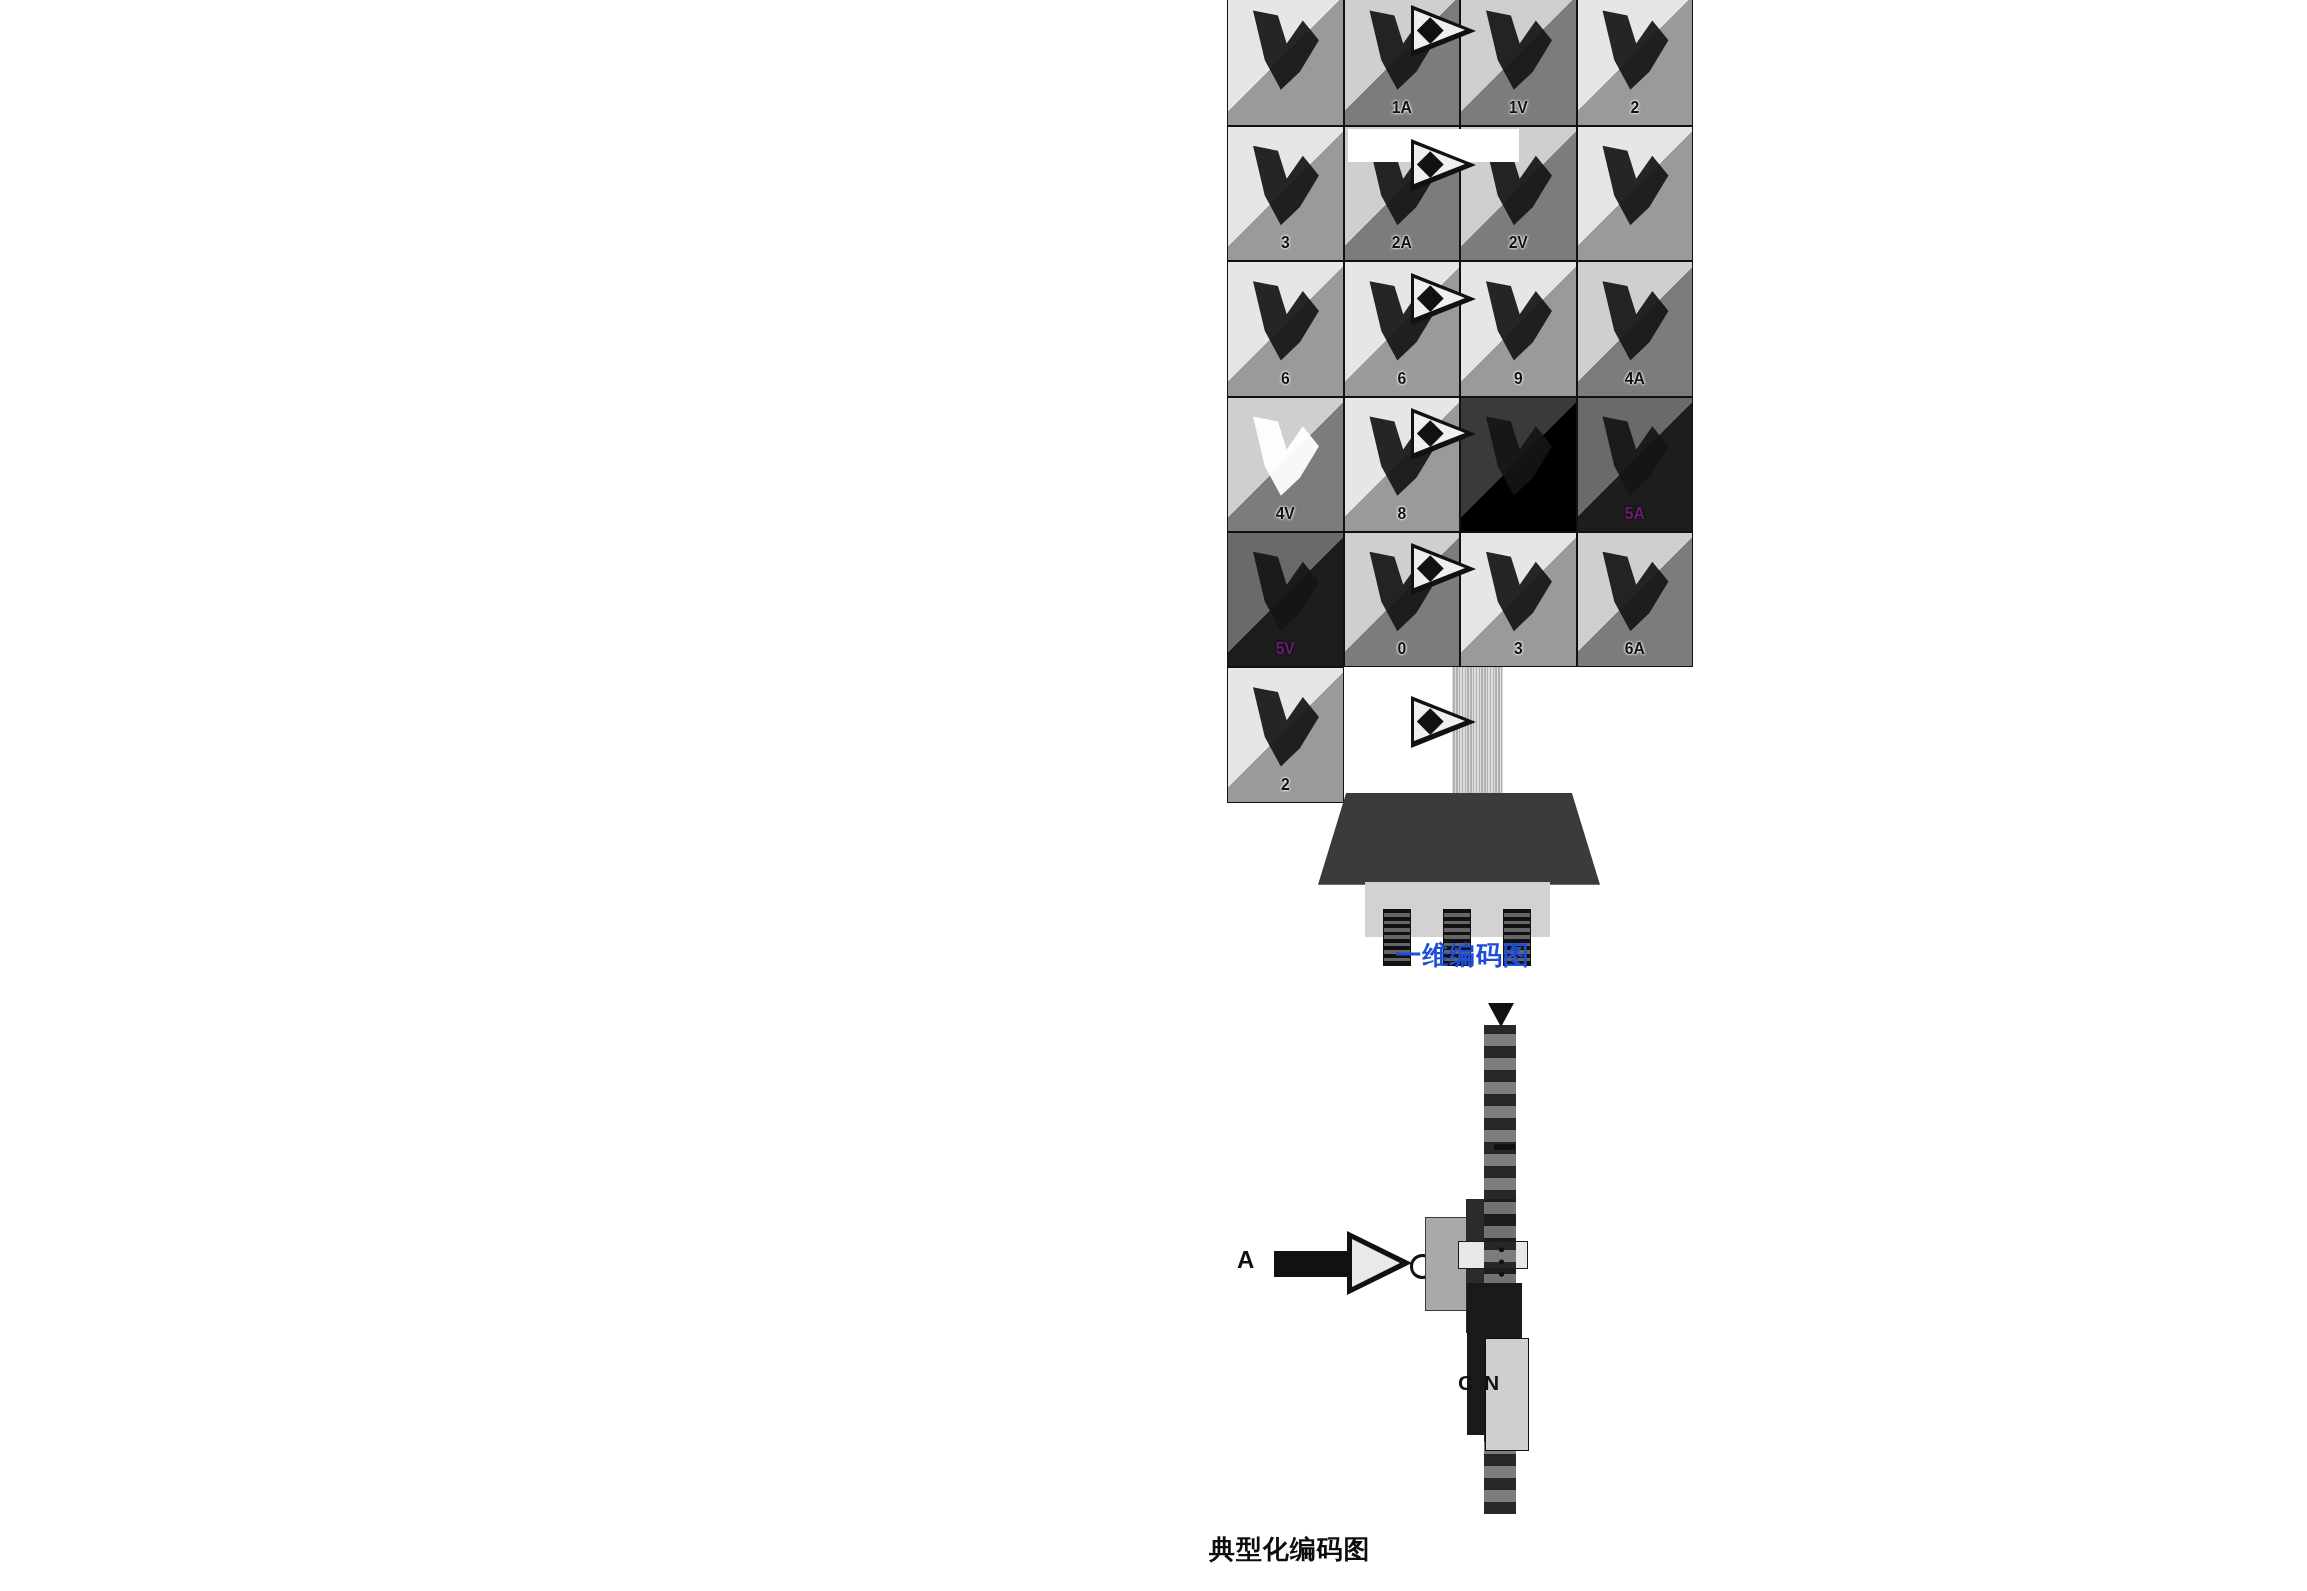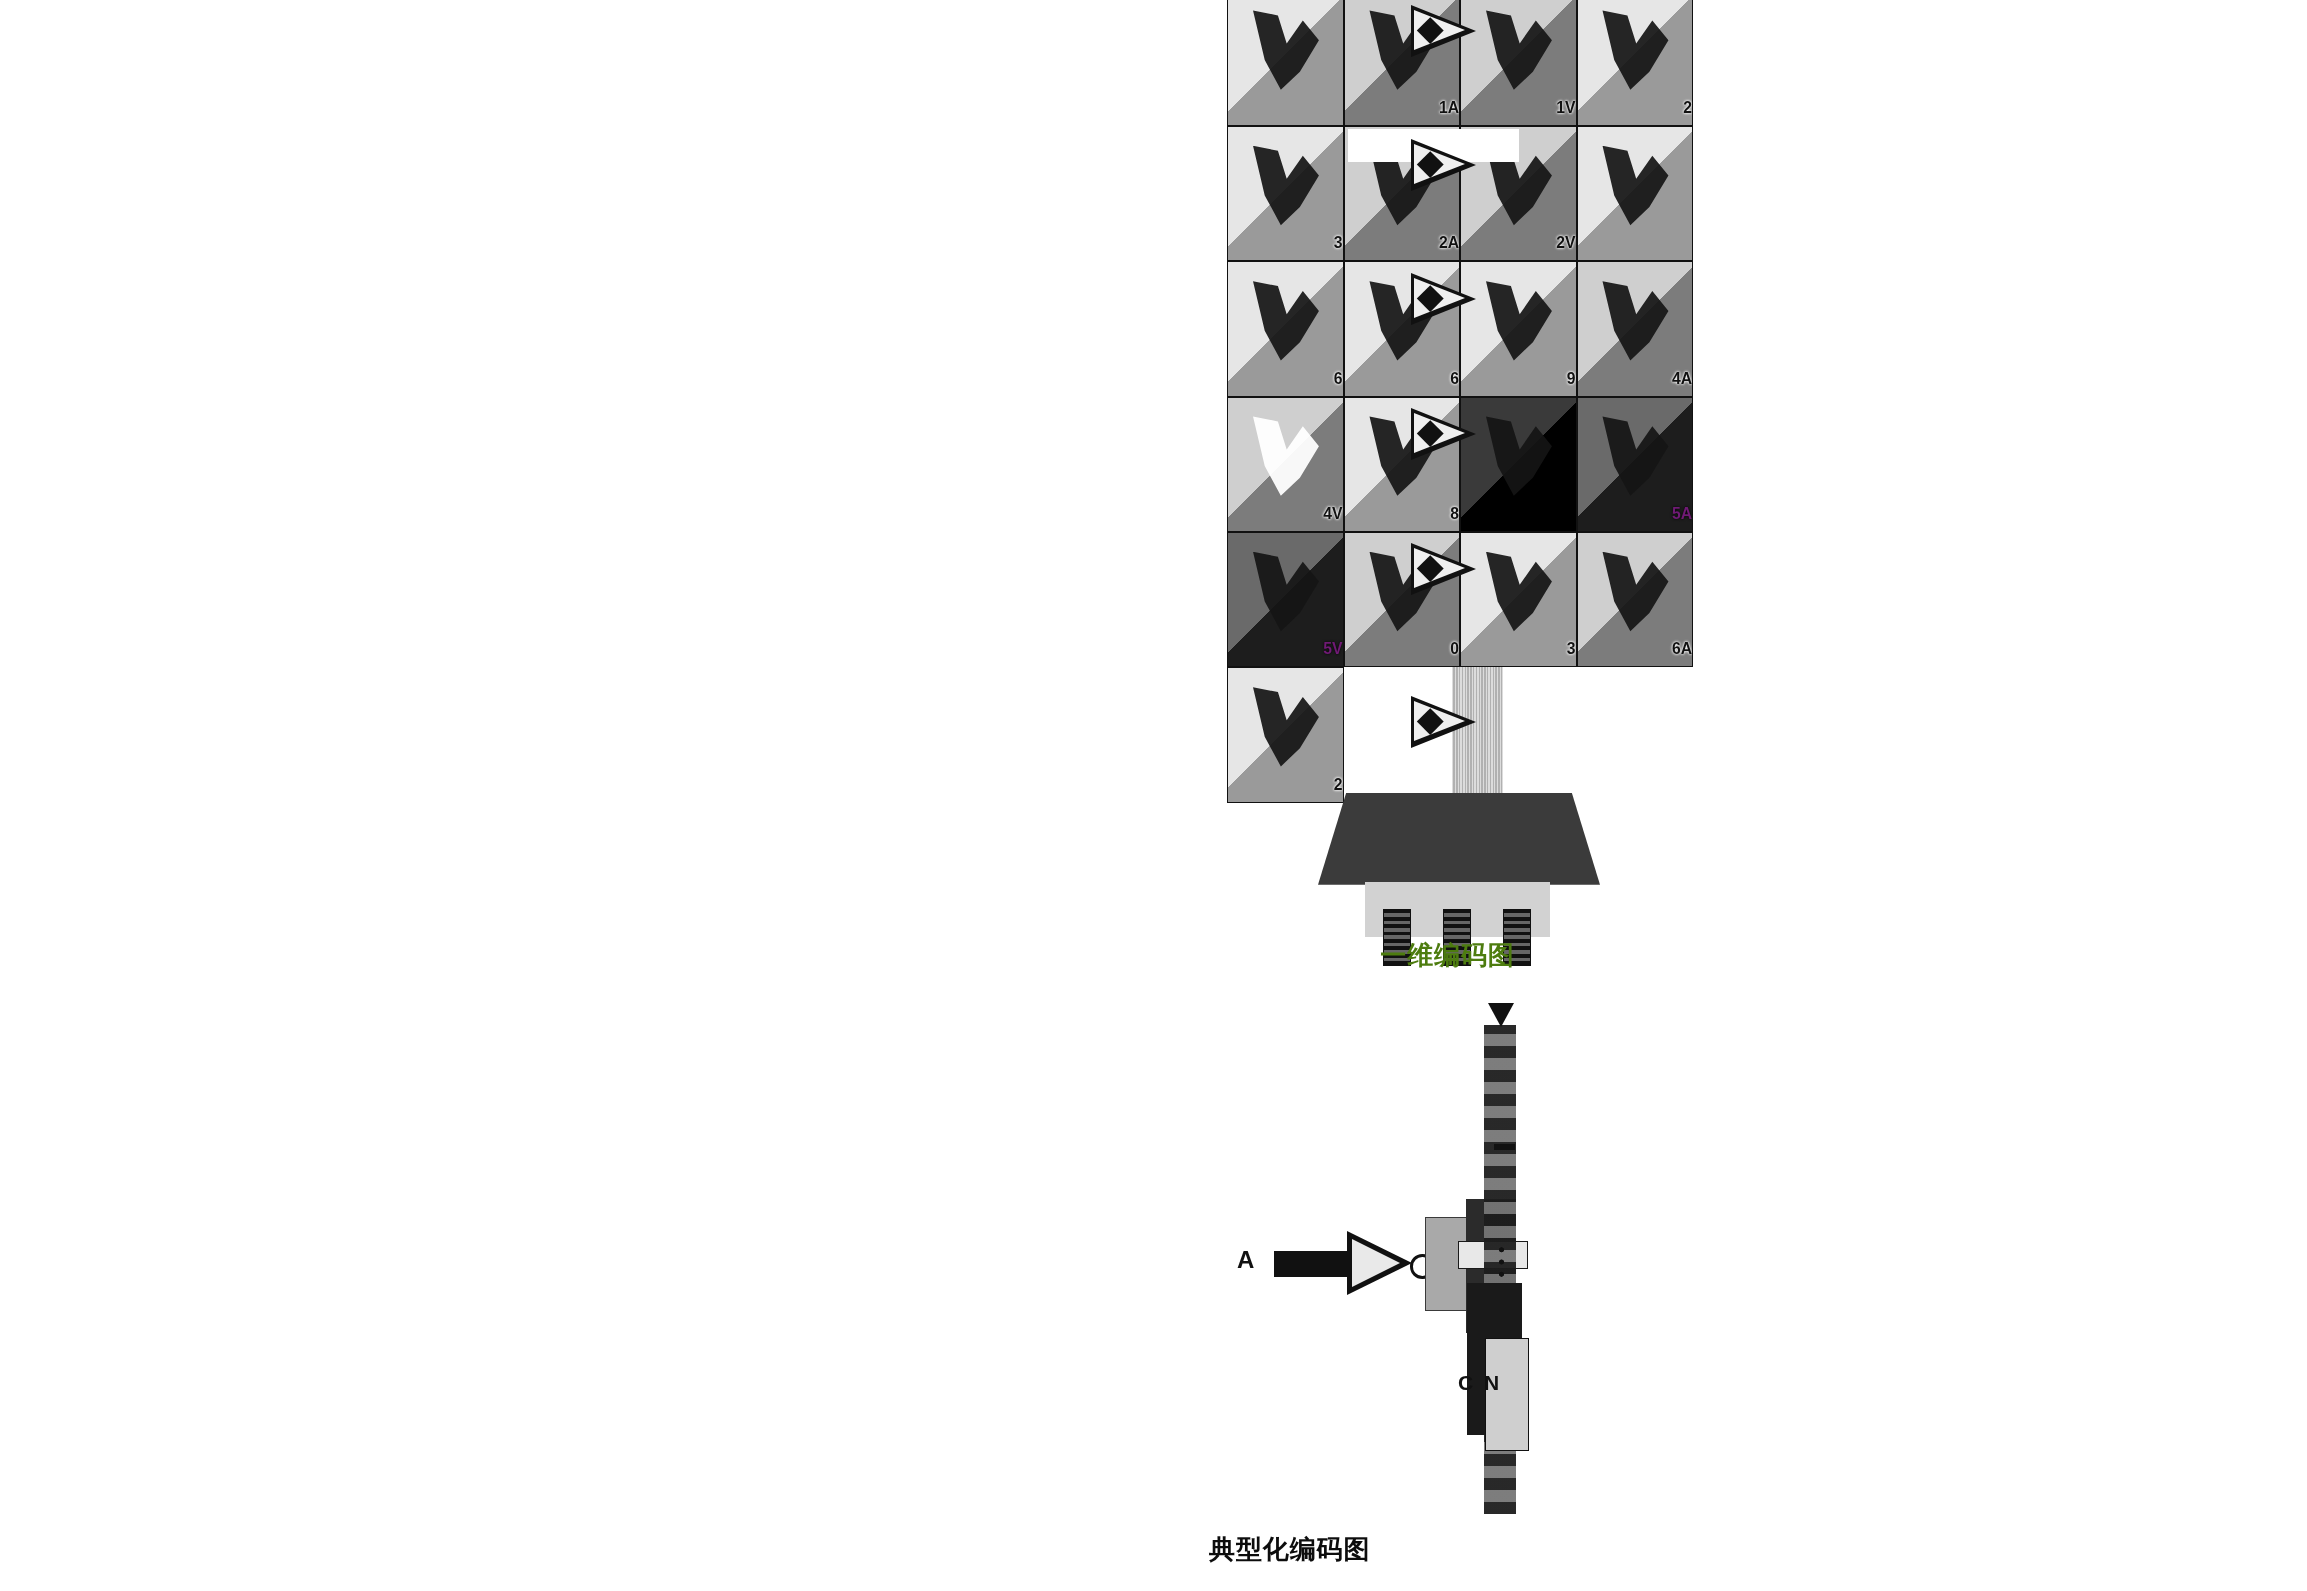--- a/index.html
+++ b/index.html
@@ -69,21 +69,21 @@
     clip-path: polygon(6% 0%, 40% 6%, 52% 40%, 74% 12%, 96% 36%, 70% 74%, 44% 96%, 22% 60%);
     opacity: 0.92;
   }
   .cell.light-blob .blob { background: #ffffff; opacity: 0.95; }
 
   .cell .cell-label {
     position: absolute;
     left: 0;
     bottom: 6%;
     width: 100%;
-    text-align: right;
+    text-align: center;
     font-size: 15.7px;
     font-weight: bold;
     color: #111111;
     text-shadow: 0 0 2.8px #ffffff, 0 0 2.8px #ffffff;
   }
   .cell.dark .cell-label, .cell.black .cell-label { color: #701a75; text-shadow: 0 0 2.8px #000000; }
 
   
   .center-band {
     position: absolute;
@@ -165,27 +165,27 @@
   }
   .pedestal-legs .leg {
     width: 26px;
     height: 55px;
     background: repeating-linear-gradient(0deg,#111 0 3.7px,#666 3.7px 7.4px);
     border: 0.9px solid #111;
   }
 
   .caption-a {
     position: absolute;
-    left: 13px;
+    left: 28px;
     top: 947px;
     width: 415px;
     text-align: center;
     font-size: 26px;
     font-weight: bold;
-    color: #4d7c0f;
+    color: #1d4ed8;
     letter-spacing: 0.9px;
     white-space: nowrap;
   }
 
   
   #detail-diagram {
     position: absolute;
     left: 1209px;
     top: 1006px;
     width: 508px;

